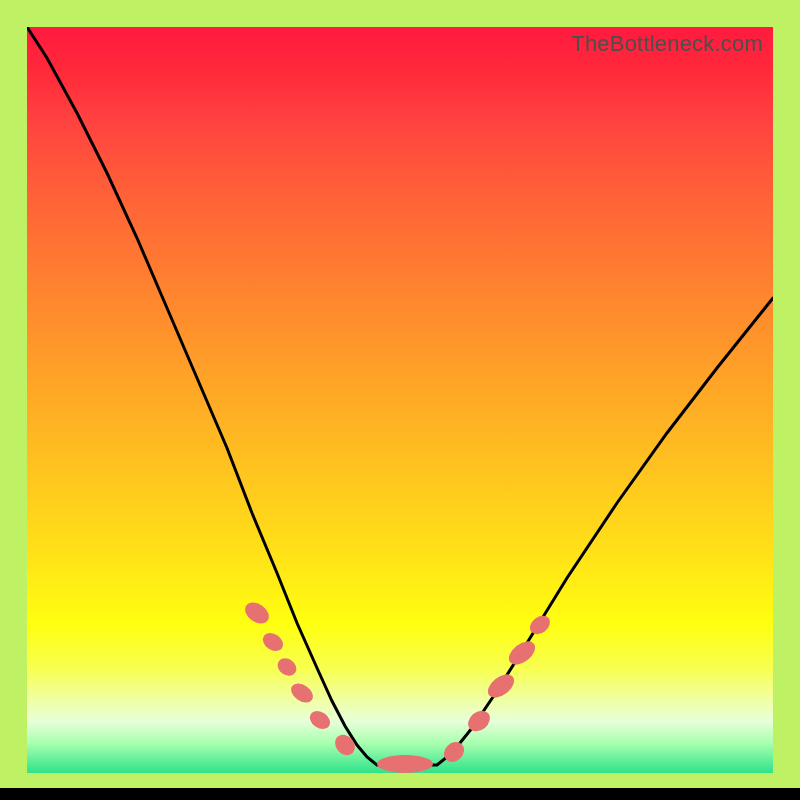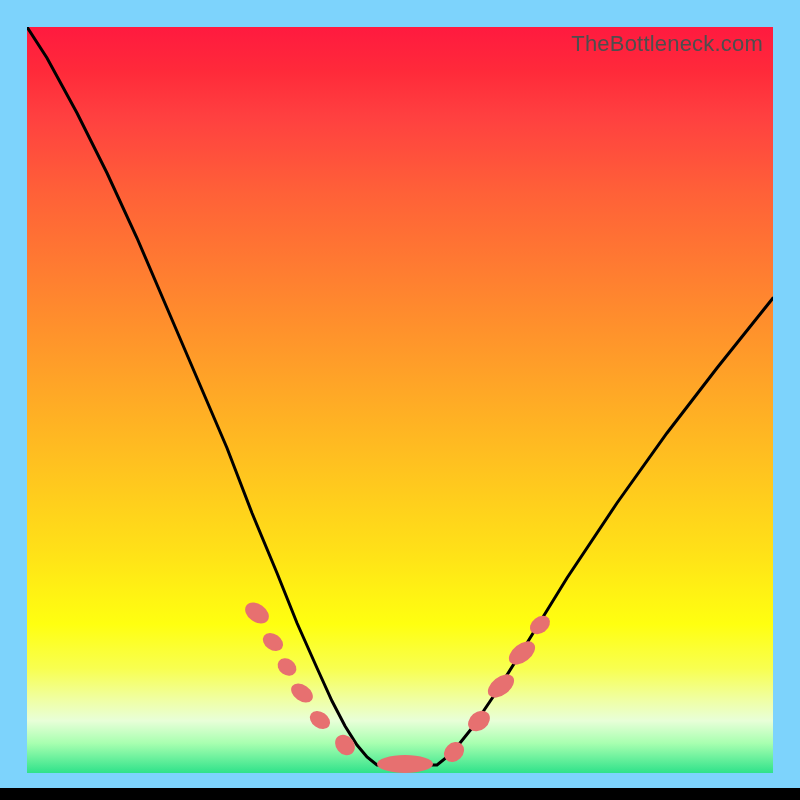--- a/index.html
+++ b/index.html
@@ -9,21 +9,21 @@
     height: 800px;
     background: #000;
     overflow: hidden;
   }
   .frame {
     position: absolute;
     left: 0;
     top: 0;
     width: 800px;
     height: 788px;
-    background: #7dd3fc;
+    background: #bef264;
   }
   .plot {
     position: absolute;
     left: 27px;
     top: 27px;
     width: 746px;
     height: 746px;
     background: linear-gradient(to bottom,
       #ff1a3f 0%,
       #ff2a3a 6%,

